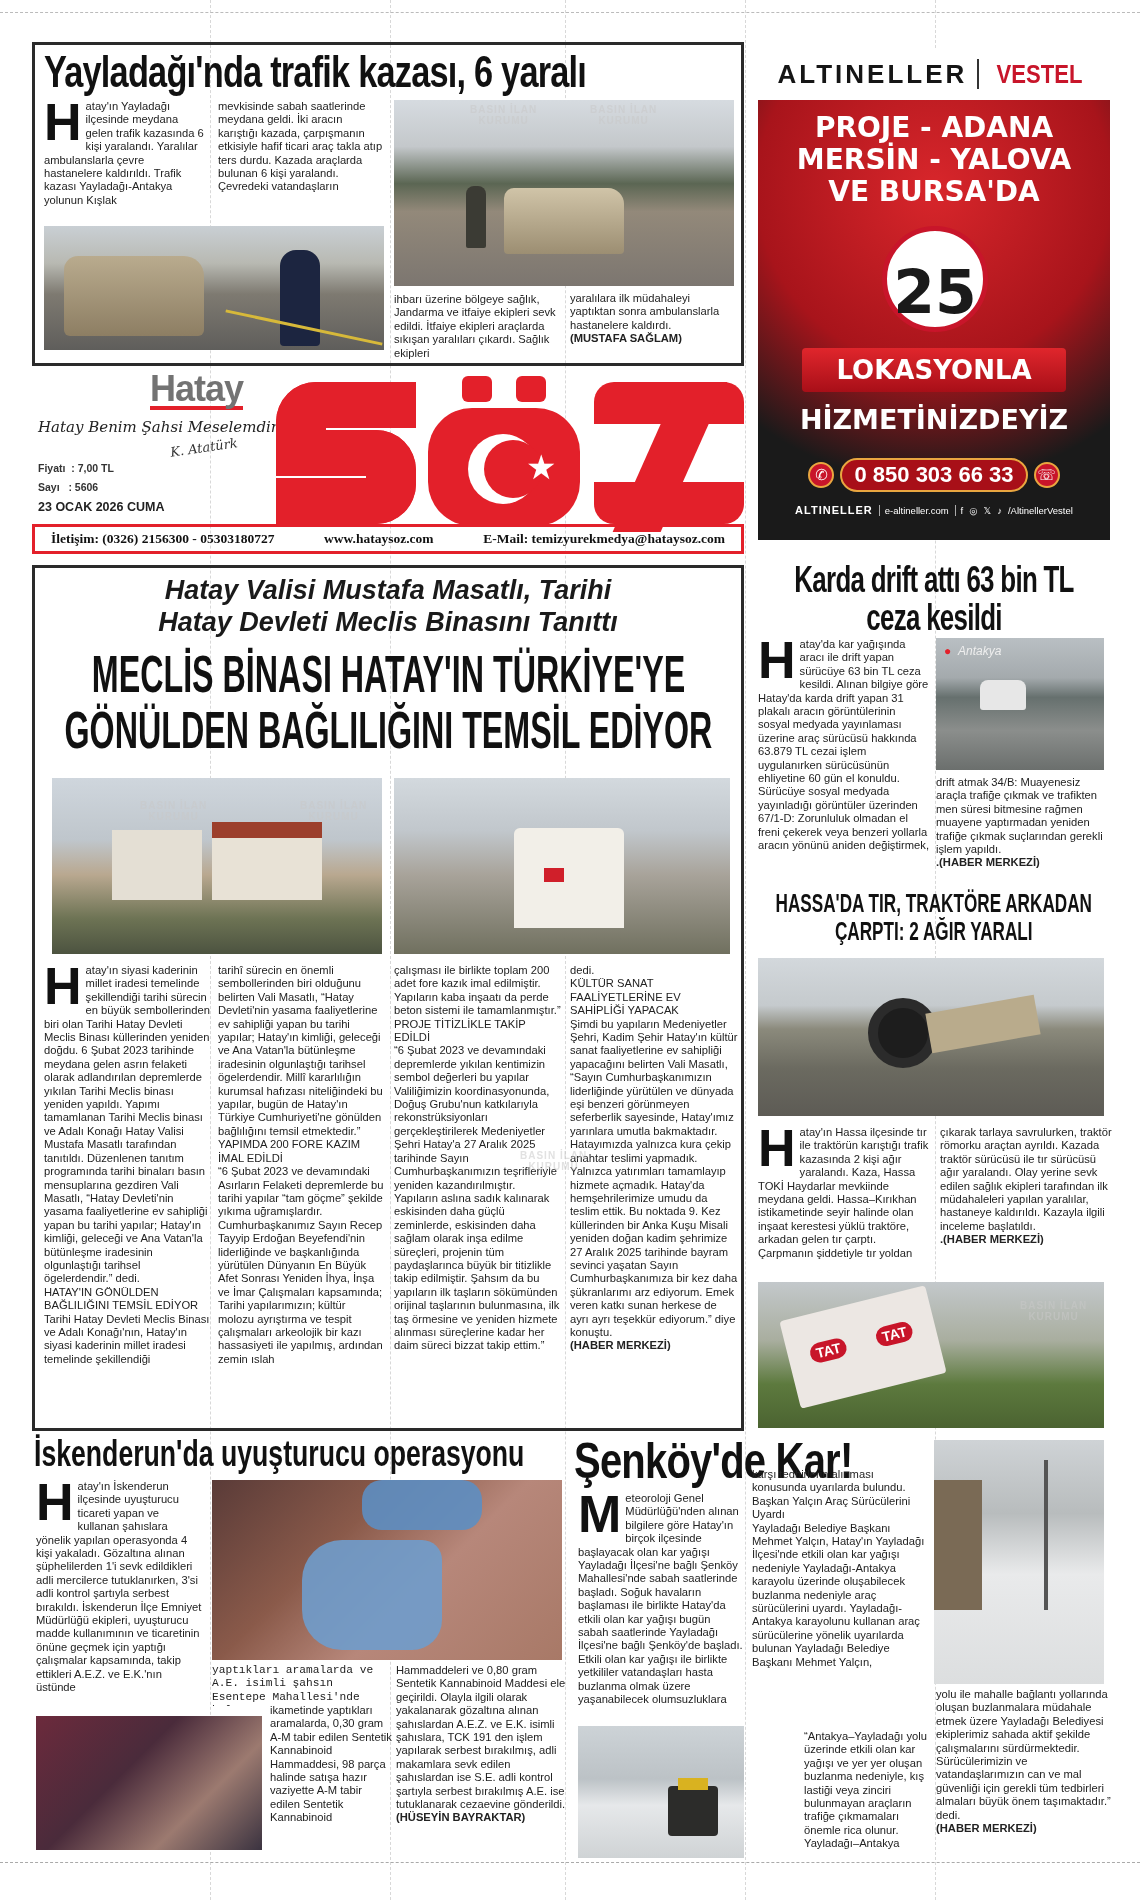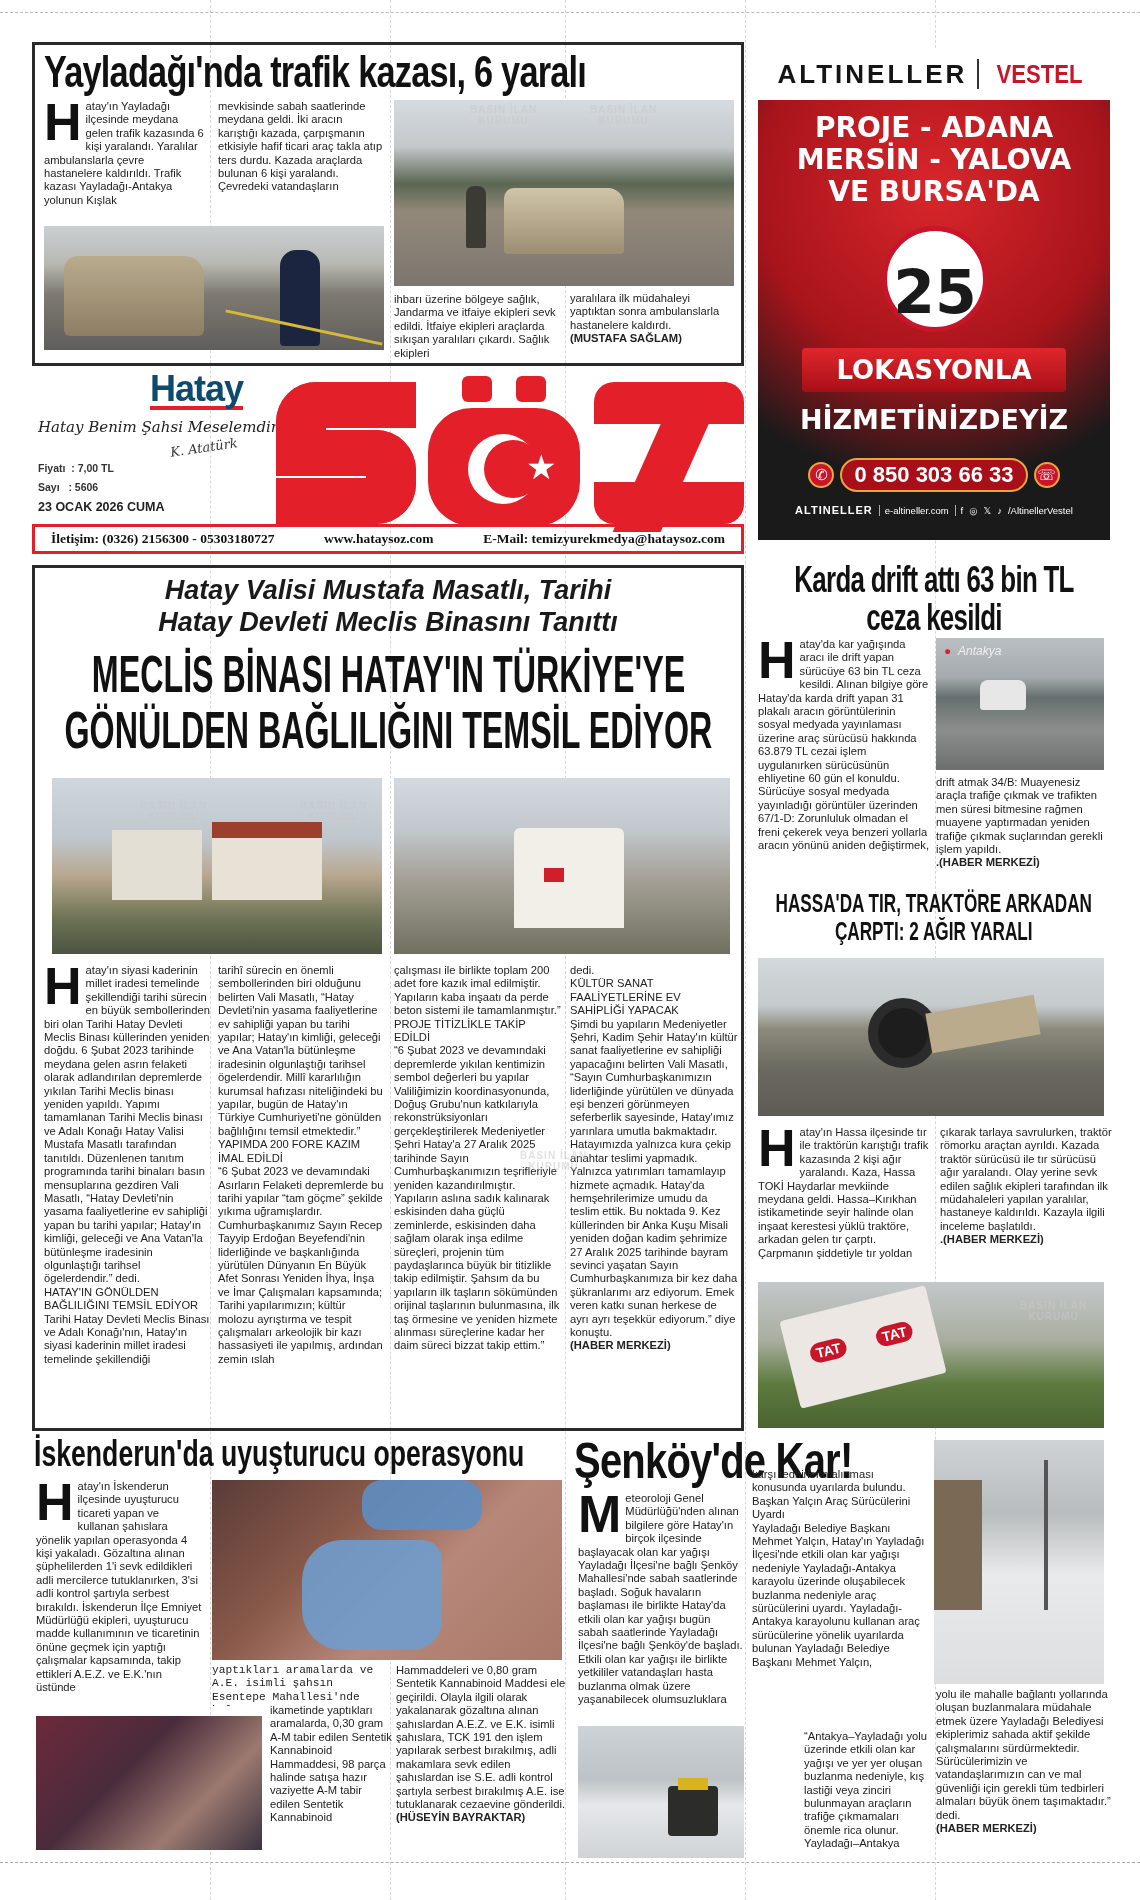--- a/index.html
+++ b/index.html
@@ -7,21 +7,21 @@
   body { position: relative; font-family: "Liberation Sans", sans-serif; color: #1a1a1a; }
   .abs { position: absolute; }
   .box { position: absolute; border: 3px solid #2a2a2a; }
   .hl { font-family: "Liberation Sans", sans-serif; font-weight: 900; color: #111; line-height: 1; letter-spacing: -1px; transform-origin: left top; white-space: nowrap; }
   .col { position: absolute; font-size: 11.2px; line-height: 13.4px; color: #222; overflow: hidden; }
   .col .sub { text-transform: uppercase; }
   .col .sig { font-weight: bold; }
   .drop { float: left; font-size: 52px; line-height: 42px; font-weight: 700; margin-right: 4px; margin-top: 1px; color: #111; font-family: "Liberation Sans", sans-serif; }
   .photo { position: absolute; overflow: hidden; }
   .wm { position: absolute; color: rgba(200,200,200,0.55); font-size: 10px; font-weight: bold; letter-spacing: 1px; text-align: center; line-height: 11px; pointer-events: none; }
-  .red { color: #0c4a6e; }
+  .red { color: #737373; }
   .contact { position: absolute; border: 3px solid #e3202a; font-family: "Liberation Serif", serif; font-weight: bold; font-size: 13.5px; display: flex; align-items: center; justify-content: space-between; padding: 0 16px; color: #111; }
   .ad { position: absolute; background: #161616; overflow: hidden; }
   .vline { position: absolute; width: 0; border-left: 1px dashed #d8d8d8; }
 </style>
 </head>
 <body>
 
 <div class="vline" style="left:210px;top:0;height:1900px;"></div>
 <div class="vline" style="left:390px;top:0;height:1900px;"></div>
 <div class="vline" style="left:565px;top:0;height:1900px;"></div>

